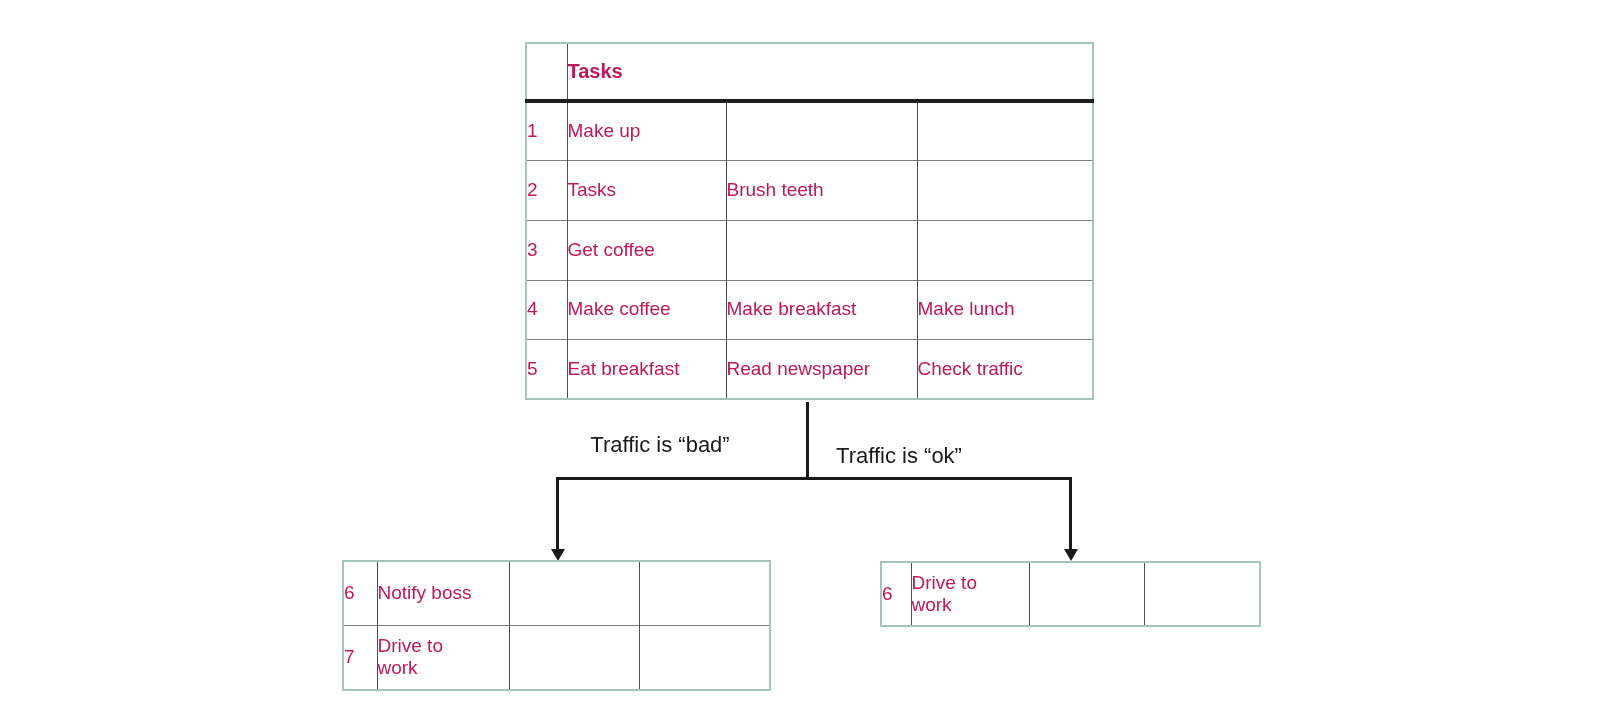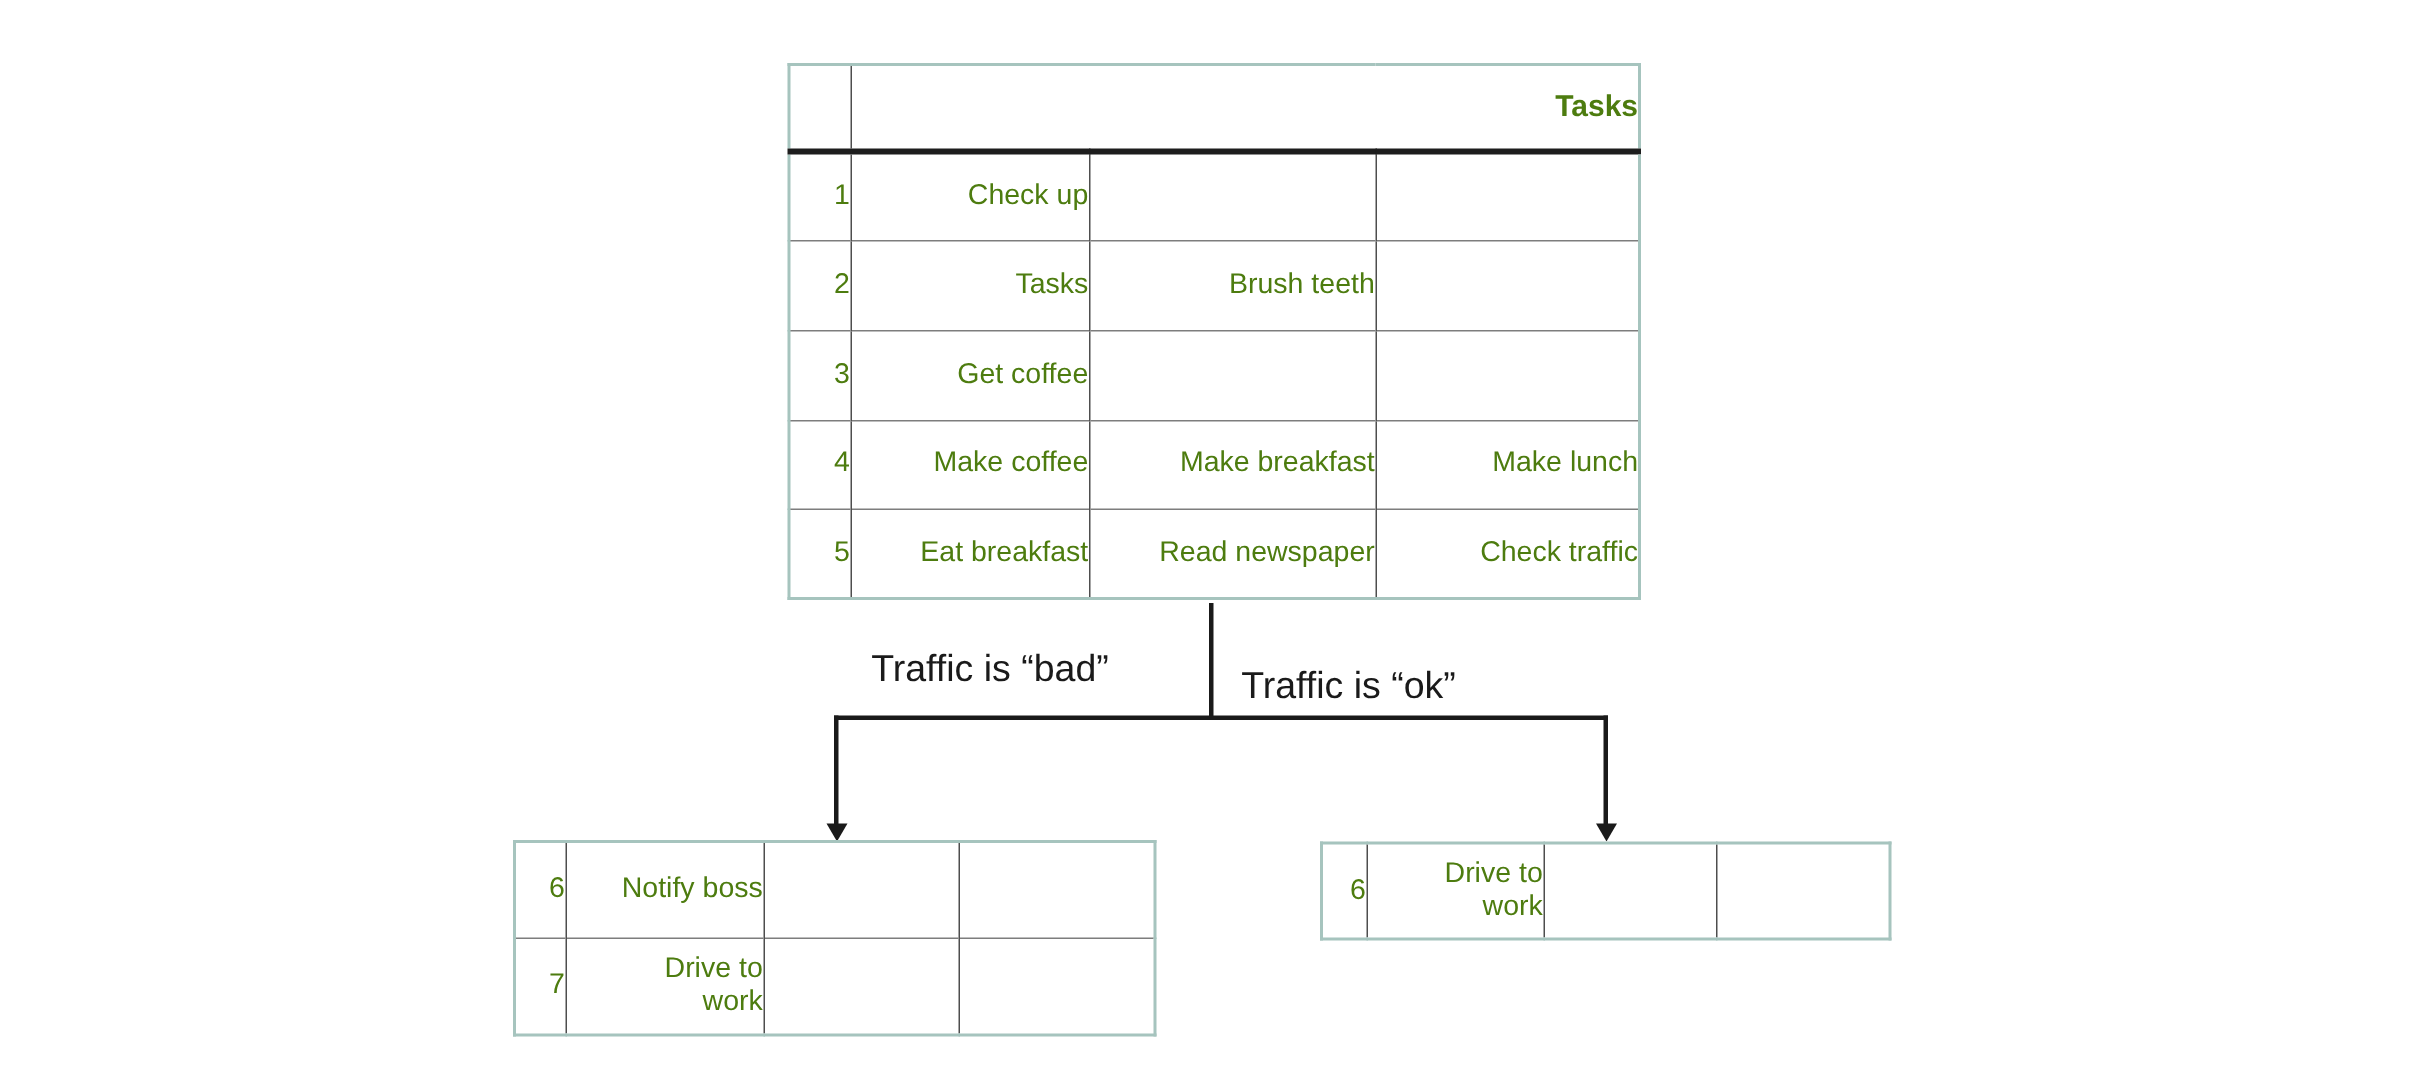--- a/index.html
+++ b/index.html
@@ -16,23 +16,23 @@
   table.sched {
     position: absolute;
     border-collapse: collapse;
     table-layout: fixed;
     background: #ffffff;
     border: 2px solid #a6c4be;
   }
   table.sched td {
     border-left: 1px solid #4e4e4e;
     border-top: 1px solid #7d7d7d;
-    text-align: right;
+    text-align: left;
     vertical-align: middle;
-    color: #4d7c0f;
+    color: #be185d;
     font-size: 19px;
     line-height: 1.18;
     overflow: hidden;
   }
   table.sched tr > td:first-child { border-left: none; }
   table.sched tr:first-child > td { border-top: none; }
 
   
   .main-table .header-row td {
     border-bottom: 4px solid #1d1d1d;
@@ -50,21 +50,21 @@
     position: absolute;
     width: 0; height: 0;
     border-left: 7px solid transparent;
     border-right: 7px solid transparent;
     border-top: 12px solid #1a1a1a;
   }
   .branch-label {
     position: absolute;
     width: 240px;
     text-align: center;
-    font-size: 25px;
+    font-size: 22px;
     color: #1a1a1a;
   }
 </style>
 </head>
 <body>
 
 <div class="canvas">
 
   <table class="sched main-table" style="left:525px; top:42px; width:567px;">
     <colgroup>
@@ -73,21 +73,21 @@
         <col style="width:191px">
         <col style="width:176px">
     </colgroup>
     <tbody>
         <tr class="header-row" style="height:58px">
       <td class="num-head"></td>
       <td colspan="3">Tasks</td>
     </tr>
     <tr style="height:59px">
       <td>1</td>
-      <td>Check up</td>
+      <td>Make up</td>
       <td></td>
       <td></td>
     </tr>
     <tr style="height:60px">
       <td>2</td>
       <td>Tasks</td>
       <td>Brush teeth</td>
       <td></td>
     </tr>
     <tr style="height:60px">

